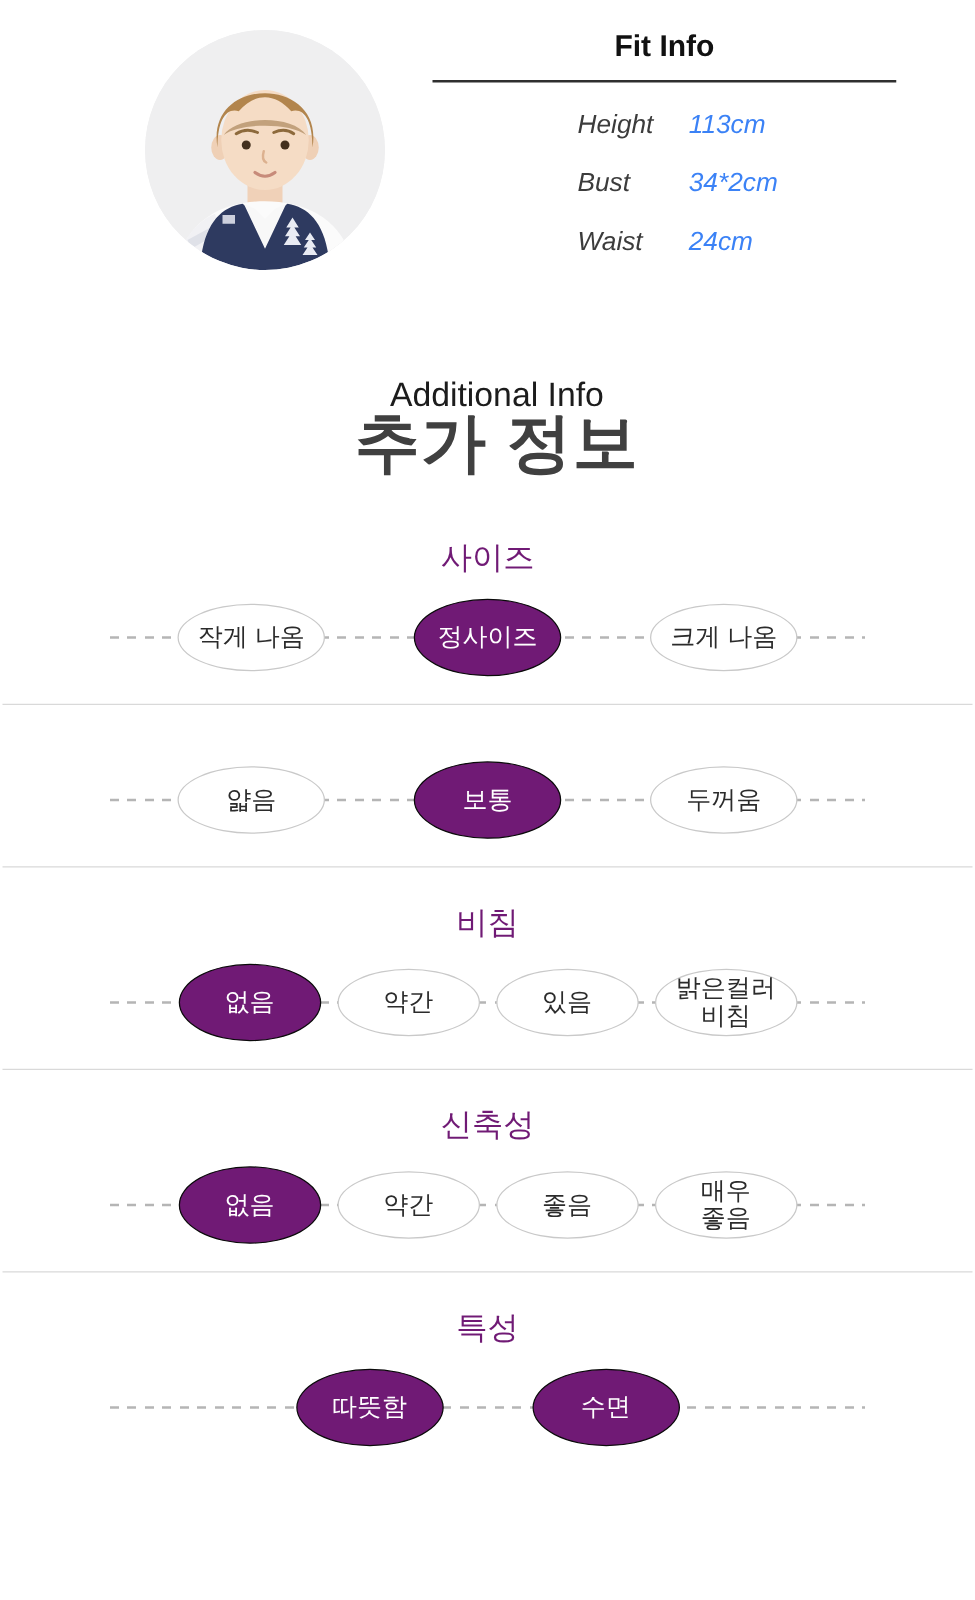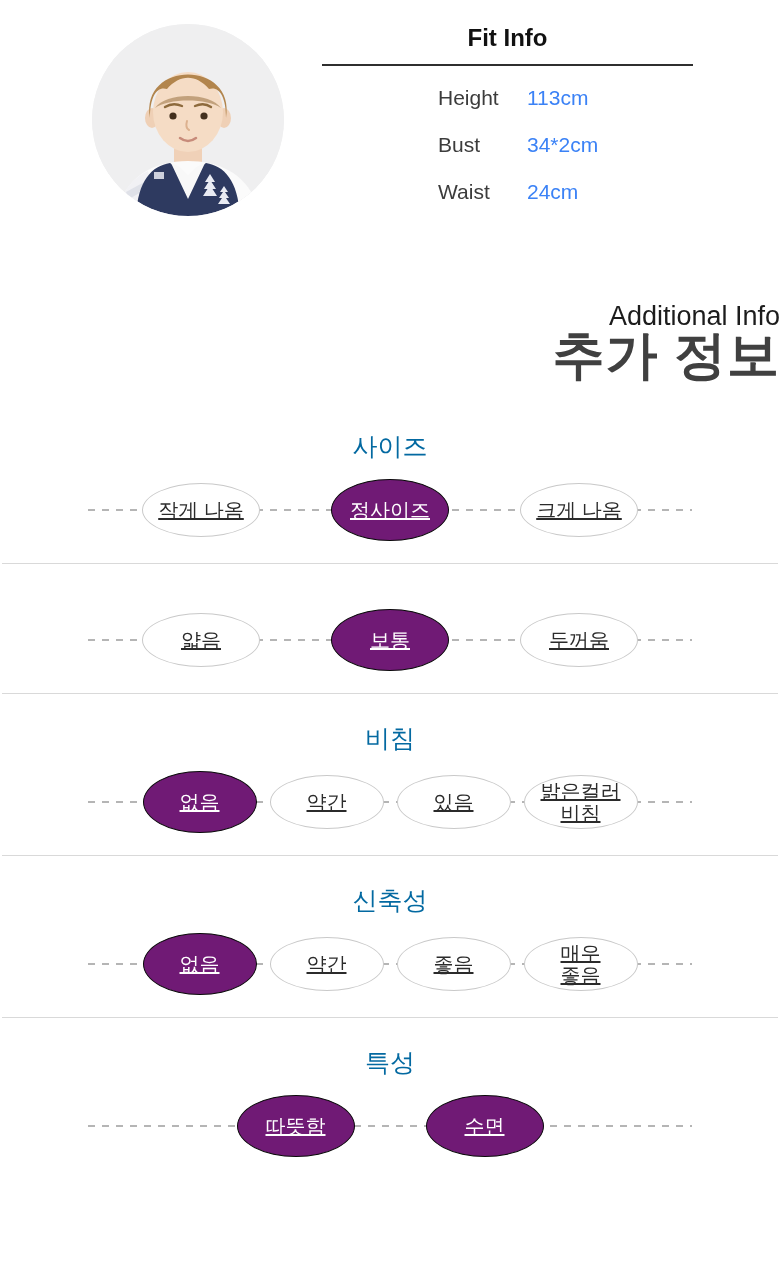--- a/index.html
+++ b/index.html
@@ -3,62 +3,62 @@
 <meta charset="utf-8">
 <style>
   html,body { margin:0; padding:0; background:#ffffff; }
   .page {
     position:relative; width:780px; height:1280px; margin:0 auto;
     background:#ffffff; overflow:hidden;
     font-family:"Liberation Sans","DejaVu Sans",sans-serif;
     color:#222;
   }
   
-  .top { position:relative; height:216px; }
+  .top { position:relative; height:216px;margin-left:24px; }
   .avatar {
     position:absolute; left:92px; top:24px; width:192px; height:192px;
     border-radius:50%; overflow:hidden; background:#efeff0;
   }
   .avatar svg { display:block; width:100%; height:100%; }
   .fit-panel { position:absolute; left:322px; top:22px; width:371px; }
   .fit-title {
     text-align:center; font-size:24px; font-weight:bold; color:#111;
     line-height:28px; padding:2px 0 12px 0; border-bottom:2px solid #2f2f2f;
   }
   .fit-rows { padding-left:116px; }
-  .fit-row { display:flex; height:28px; margin-top:19px; align-items:flex-start; }
+  .fit-row { display:flex; height:28px; margin-top:19px; align-items:center;font-style:italic; }
   .fit-row:first-child { margin-top:20px; }
   .fit-label { width:89px; font-size:21px; color:#3c3c3c; }
   .fit-value { font-size:21px; color:#3b82f6; }
   
-  .add-header { margin-top:84px; margin-bottom:24px; text-align:right;margin-left:15px; }
+  .add-header { margin-top:84px; margin-bottom:24px; text-align:center;margin-left:15px; }
   .add-en { font-size:27px; font-weight:500; color:#1c1c1c; line-height:32px; }
   .add-ko { font-size:52px; font-weight:800; color:#404040; line-height:46px; letter-spacing:1px; }
   
   .section { padding-top:28px; }
   .sec-title {
     margin:0; text-align:center; font-size:25px; font-weight:500;
-    color:#0369a1; line-height:32px;
+    color:#701a75; line-height:32px;
   }
   .opt-row { position:relative; height:72px; margin:12px 88px 0 88px; }
   .dash {
     position:absolute; left:0; right:0; top:50%; height:2px; margin-top:-1px;
     background:repeating-linear-gradient(to right,#b5b5b5 0 7px,transparent 7px 14px);
   }
   .opts {
     position:relative; z-index:1; display:flex; height:100%;
     justify-content:center; align-items:center; gap:71px;
   }
   .opt-row.four .opts { gap:13px; }
   .opt {
     box-sizing:border-box; min-width:118px; height:54px; padding:0 10px;
     border-radius:50%; background:#ffffff; border:1px solid #c9c9c9;
     display:flex; align-items:center; justify-content:center;
     font-size:20px; color:#2b2b2b; text-align:center;
-    line-height:1.12; white-space:pre-line;text-decoration:underline;
+    line-height:1.12; white-space:pre-line;
   }
   .opt-row.four .opt { min-width:114px; padding:0 6px; }
   .opt.selected {
     background:#701a75; border-color:#0a0a0a; color:#ffffff;
     height:62px; font-weight:500;
   }
   .divider { height:1px; background:#d9d9d9; margin:17px 2px 0 2px; }
 </style>
 </head>
 <body>

